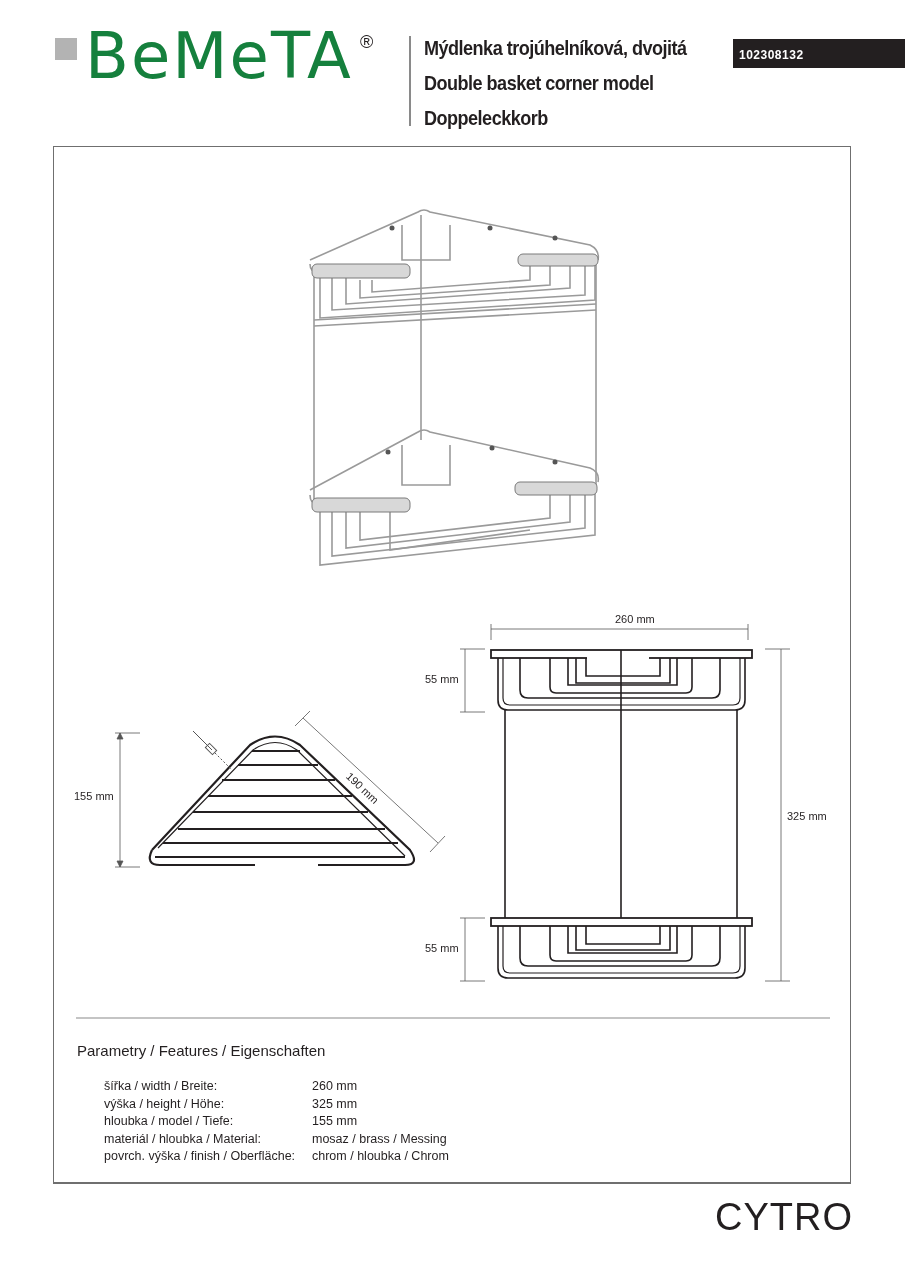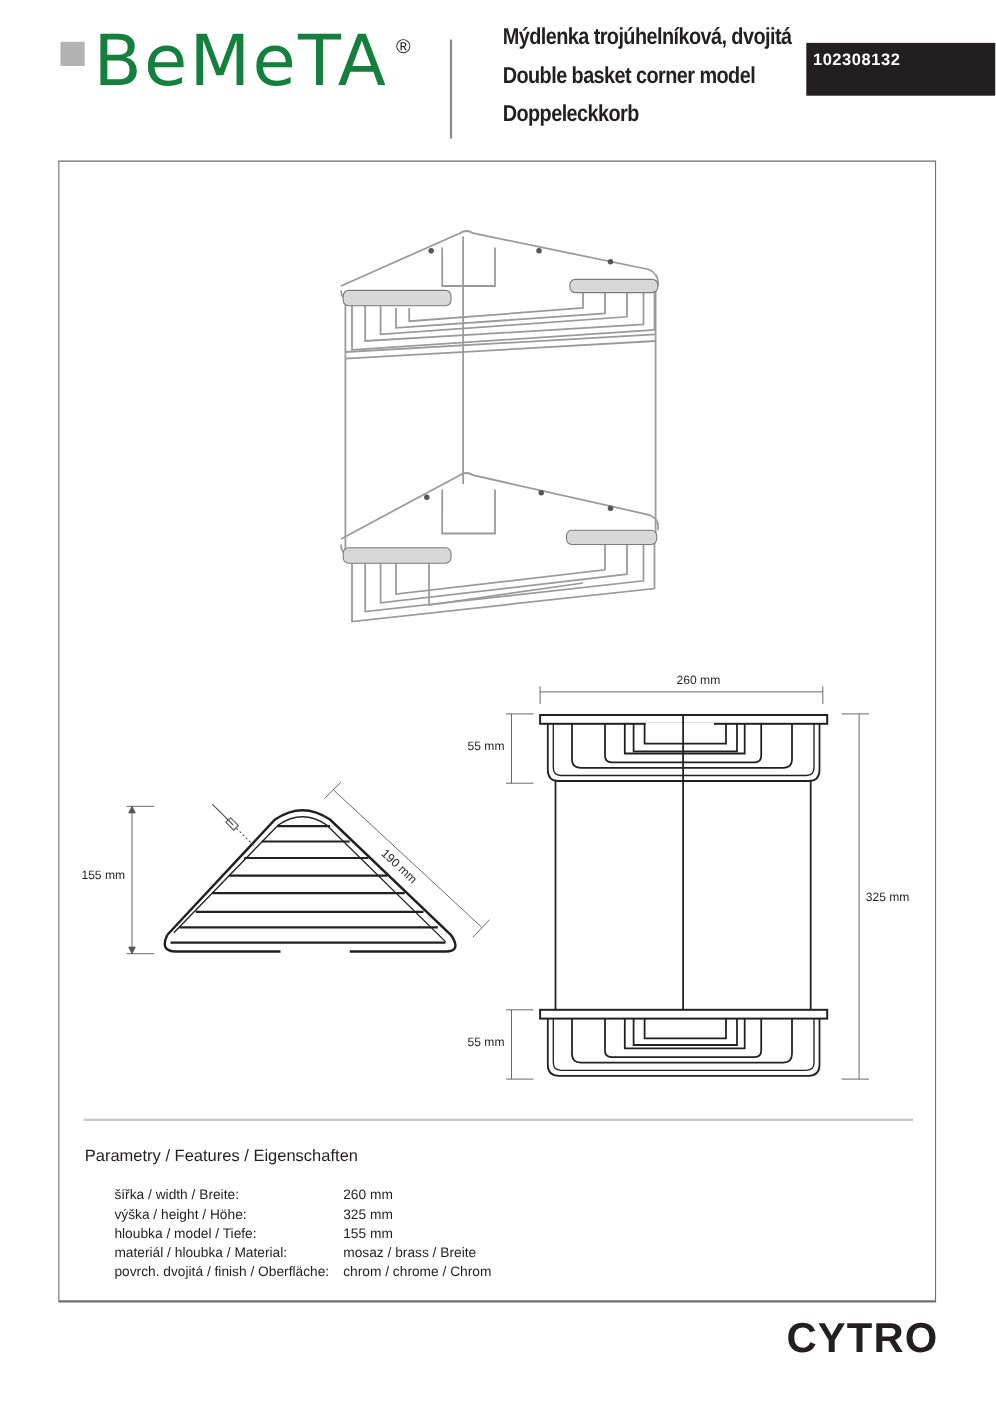--- a/index.html
+++ b/index.html
@@ -6,42 +6,42 @@
   body { width: 905px; height: 1280px; position: relative; overflow: hidden;
          font-family: "Liberation Sans", "DejaVu Sans", sans-serif; color: #231f20; }
 
   
   .logo { position: absolute; left: 55px; top: 36px; height: 60px; }
   .logo-square { position: absolute; left: 0; top: 2px; width: 22px; height: 22px; background: #b3b3b3; }
   .logo-text { position: absolute; left: 30px; top: -12px; font-size: 64px; letter-spacing: 2px;
                font-family: "DejaVu Sans", sans-serif; font-weight: normal; color: #15803d; line-height: 1; }
   .logo-reg { position: absolute; left: 305px; top: -4px; font-size: 18px; color: #231f20; }
   .header-divider { position: absolute; left: 409px; top: 36px; width: 2px; height: 90px; background: #8a8a8a; }
-  .titles { position: absolute; left: 424px; top: 16px; margin-left: 33px; }
+  .titles { position: absolute; left: 424px; top: 30px; }
   .titles div { font-family: "Liberation Sans", sans-serif; font-weight: bold; font-size: 21px;
                 letter-spacing: -0.6px; line-height: 35px; transform: scaleX(0.86); transform-origin: left; white-space: nowrap; }
-  .code-badge { position: absolute; left: 733px; top: 39px; width: 172px; height: 48px; background: #231f20; color: #fff;
-                font-weight: bold; font-size: 15px; line-height: 32px; padding-left: 6px; box-sizing: border-box; letter-spacing: 0.5px; }
+  .code-badge { position: absolute; left: 733px; top: 39px; width: 172px; height: 29px; background: #231f20; color: #fff;
+                font-weight: bold; font-size: 12px; line-height: 32px; padding-left: 6px; box-sizing: border-box; letter-spacing: 0.5px; }
 
   
   .frame { position: absolute; left: 53px; top: 146px; width: 798px; height: 1038px; border: 1.5px solid #6f6f6f; border-bottom-width: 2px; box-sizing: border-box; }
 
   .photo { position: absolute; left: 300px; top: 200px; width: 310px; height: 375px; }
   .drawing { position: absolute; left: 0; top: 0; }
 
   .dim-label { position: absolute; font-size: 11px; color: #231f20; white-space: nowrap; }
 
   .section-rule { position: absolute; left: 76px; top: 1017px; width: 754px; height: 2px; background: #c4c4c4; }
   .features-title { position: absolute; left: 77px; top: 1042px; font-weight: normal; font-size: 15px; color: #231f20; }
   .features { position: absolute; left: 77px; top: 1078px; font-size: 12.5px; line-height: 17.5px; }
   .feat-row { position: relative; height: 17.5px; }
   .feat-label { position: absolute; left: 0; white-space: nowrap; margin-left: 27px; }
   .feat-value { position: absolute; left: 235px; white-space: nowrap; }
 
-  .model-name { position: absolute; right: 52px; top: 1196px; font-weight: bold; font-size: 38px; letter-spacing: 1px; color: #231f20; }
+  .model-name { position: absolute; right: 52px; top: 1196px; font-weight: normal; font-size: 38px; letter-spacing: 1px; color: #231f20; }
 </style>
 </head>
 <body>
 
 <div class="logo">
   <div class="logo-square"></div>
   <div class="logo-text">BeMeTA</div>
   <div class="logo-reg">®</div>
 </div>
 <div class="header-divider"></div>
@@ -192,21 +192,21 @@
   <div class="feat-row">
     <span class="feat-label">výška / height / Höhe:</span>
     <span class="feat-value">325 mm</span>
   </div>
   <div class="feat-row">
     <span class="feat-label">hloubka / model / Tiefe:</span>
     <span class="feat-value">155 mm</span>
   </div>
   <div class="feat-row">
     <span class="feat-label">materiál / hloubka / Material:</span>
-    <span class="feat-value">mosaz / brass / Breite</span>
-  </div>
-  <div class="feat-row">
-    <span class="feat-label">povrch. dvojitá / finish / Oberfläche:</span>
-    <span class="feat-value">chrom / chrome / Chrom</span>
+    <span class="feat-value">mosaz / brass / Messing</span>
+  </div>
+  <div class="feat-row">
+    <span class="feat-label">povrch. výška / finish / Oberfläche:</span>
+    <span class="feat-value">chrom / hloubka / Chrom</span>
   </div>
 </div>
 
 <div class="model-name">CYTRO</div>
 
 </body></html>

